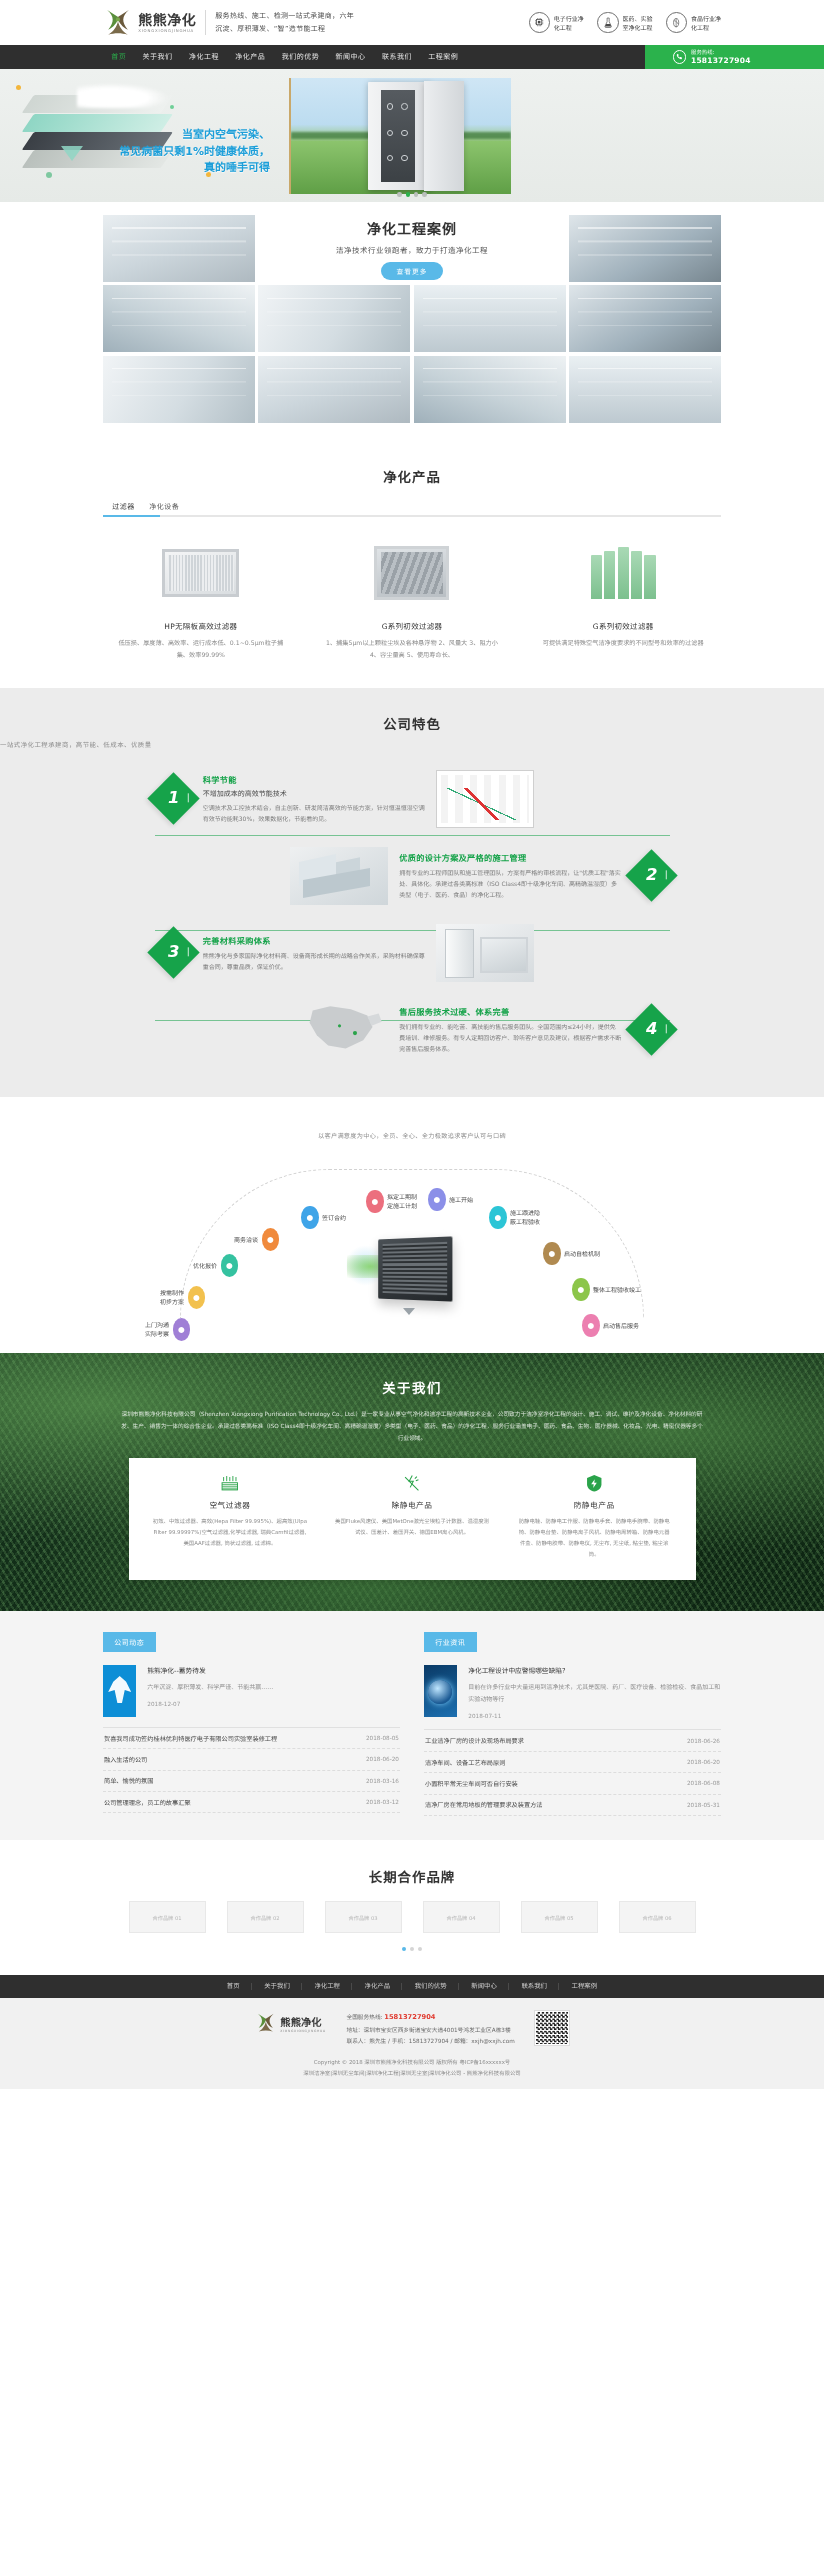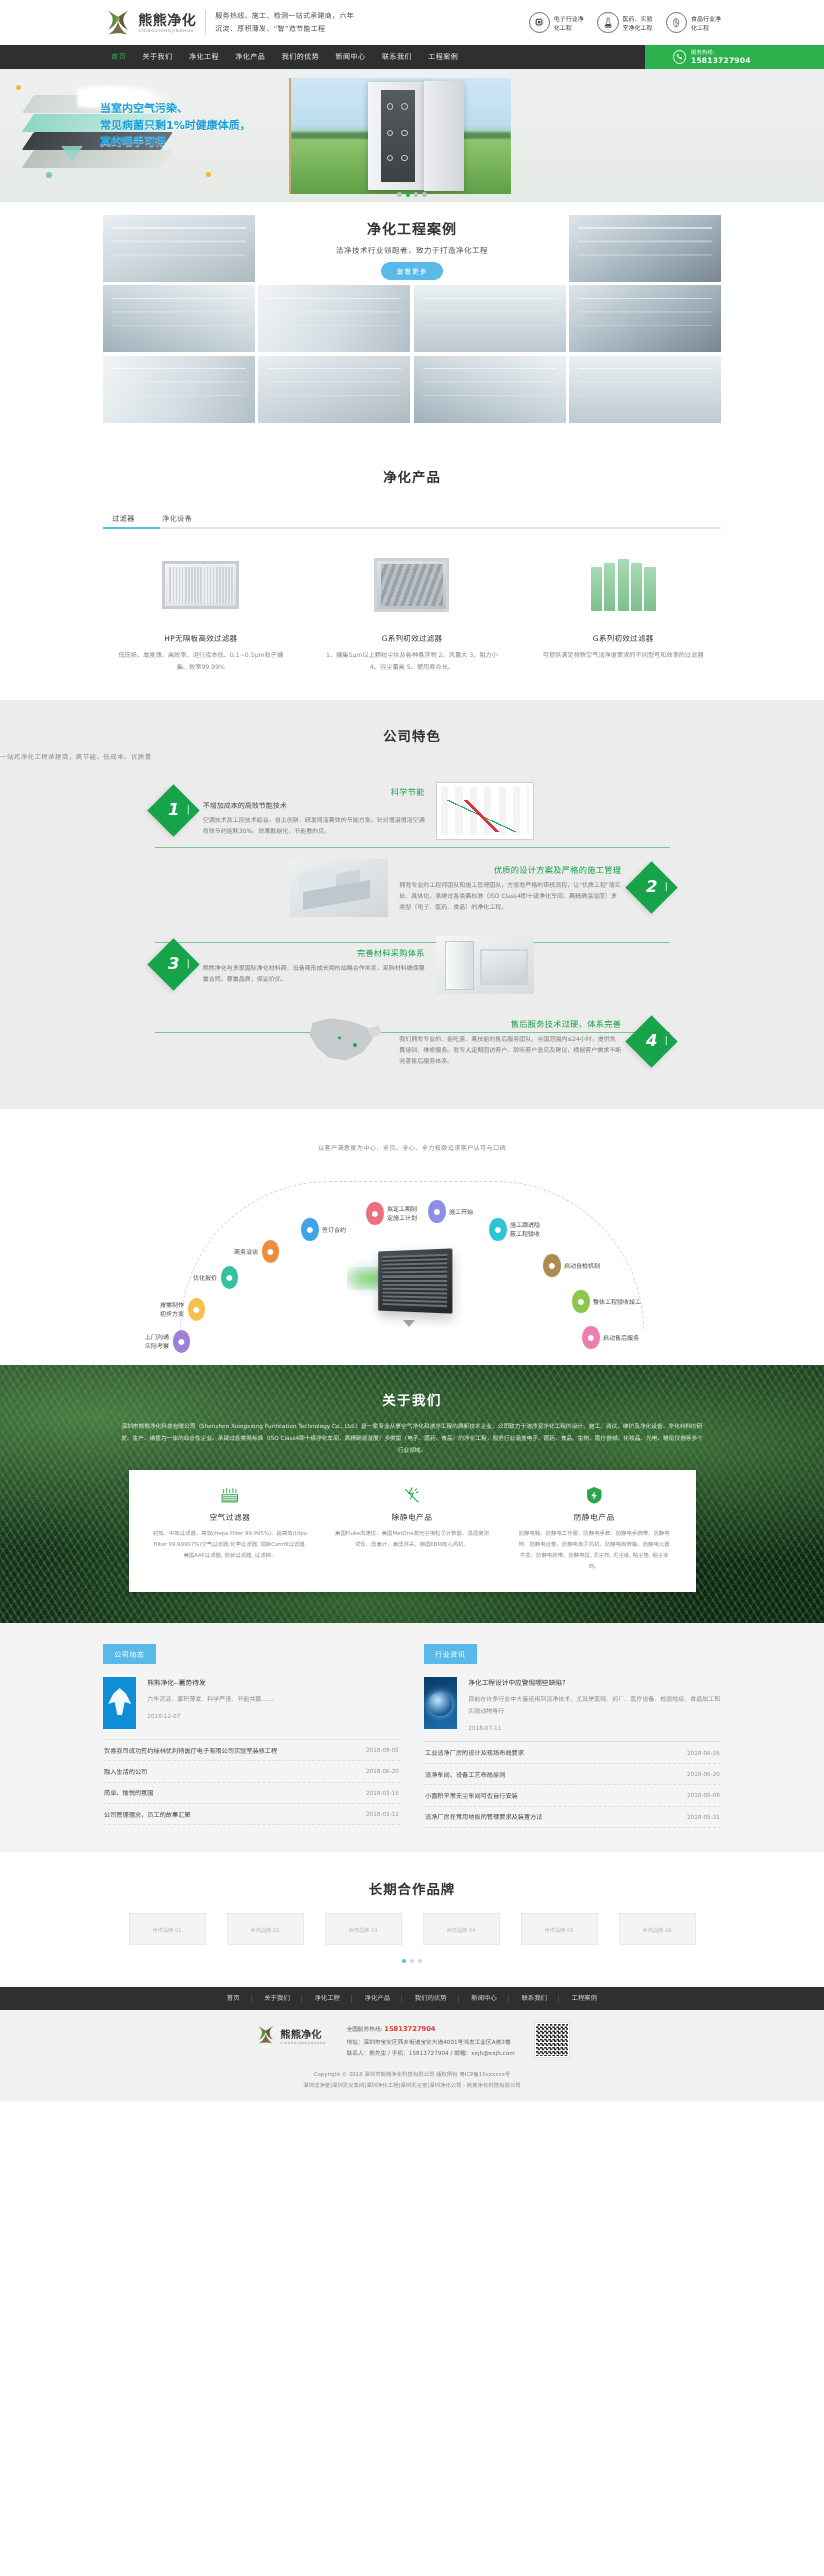--- a/index.html
+++ b/index.html
@@ -45,21 +45,21 @@
   .ban-arrow{position:absolute;left:61px;top:77px;width:0;height:0;border-left:11.3px solid transparent;border-right:11.3px solid transparent;border-top:15.5px solid #8fd6c4;opacity:.85;}
   .dot-deco{position:absolute;border-radius:50%;}
   .banner-photo{position:absolute;left:289px;top:9.3px;width:222px;height:116px;background:linear-gradient(180deg,#cfe6f5 0%,#bcdcf0 40%,#8fc46e 56%,#79b75c 100%);border-left:2.6px solid #c9a86a;overflow:hidden;}
   .photo-grass{position:absolute;left:0;right:0;bottom:0;height:46%;background:linear-gradient(180deg,#8cc46d,#5f9f46);}
   .photo-trees{position:absolute;left:0;right:0;top:46%;height:7.2px;background:#3f7a3a;opacity:.75;filter:blur(1px);}
   .shower-door{position:absolute;left:77px;top:4.1px;width:62px;height:108px;background:linear-gradient(90deg,#f3f4f5,#dcdfe2);border-radius:1px;box-shadow:0 1.5px 6.2px rgba(0,0,0,.25);}
   .shower-inner{position:absolute;left:13.4px;top:7.2px;width:34px;height:92px;background:linear-gradient(180deg,#565b60,#3c4145);}
   .noz{position:absolute;width:6.7px;height:6.7px;border:0.8px solid #cfd3d6;border-radius:50%;}
   .shower-door2{position:absolute;left:133px;top:3.1px;width:40px;height:110px;background:linear-gradient(90deg,#eceef0,#d2d6d9);box-shadow:0 1.5px 6.2px rgba(0,0,0,.2);}
   .cloudy{position:absolute;left:77px;top:14.4px;width:93px;height:25px;background:radial-gradient(ellipse at 35% 60%,#fff 0%,#fff 45%,rgba(255,255,255,0) 70%);filter:blur(1.5px);}
-  .banner-copy{position:absolute;left:100px;top:32px;color:#1d9fd9;font-size:11px;font-weight:bold;line-height:1.5;text-align:left;width:170px;text-shadow:0 0.5px 1px rgba(255,255,255,.7);}
+  .banner-copy{position:absolute;left:100px;top:58px;color:#1d9fd9;font-size:11px;font-weight:bold;line-height:1.5;text-align:right;width:170px;text-shadow:0 0.5px 1px rgba(255,255,255,.7);}
   .ban-dots{position:absolute;bottom:5.2px;left:0;right:0;display:flex;justify-content:center;gap:3.6px;}
   .ban-dots i{width:4.6px;height:4.6px;border-radius:50%;background:#b9bfbb;display:block;}
   .ban-dots i.on{background:#2bb24c;}
 
   
   .cases{padding:13.4px 0 20.6px;background:#fff;}
   .case-grid{width:618px;margin:0 auto;display:grid;grid-template-columns:repeat(4,1fr);grid-template-rows:67px 67px 67px;gap:3.1px;}
   .ph{position:relative;overflow:hidden;background:#cfd4d8;}
   .case-center{grid-column:2 / 4;grid-row:1;background:#fff;display:flex;flex-direction:column;align-items:center;justify-content:center;text-align:center;}
   .case-title{font-size:14px;color:#333;font-weight:bold;letter-spacing:1px;}
@@ -70,21 +70,21 @@
   .tex-a{background:linear-gradient(160deg,#e9eef1 0%,#ccd6dc 50%,#aeb9c0 100%);}
   .tex-b{background:linear-gradient(150deg,#dfe6ea 0%,#9fb0bb 60%,#77868f 100%);}
   .tex-c{background:linear-gradient(200deg,#eef2f4 0%,#c6d2d8 55%,#9fb0ba 100%);}
   .tex-d{background:linear-gradient(120deg,#f1f4f6 0%,#d4dde2 55%,#b2bfc6 100%);}
   .tex-e{background:linear-gradient(180deg,#eaf0f3 0%,#bdc9d0 100%);}
   .ph:after{content:"";position:absolute;left:6%;right:6%;top:18%;height:1.5px;background:rgba(255,255,255,.55);box-shadow:0 13.4px 0 rgba(255,255,255,.35),0 27px 0 rgba(255,255,255,.22);}
 
   
   .products{padding:23px 0 27px;background:#fff;}
   .sec-title{text-align:center;font-size:13.4px;color:#333;font-weight:bold;letter-spacing:1px;}
-  .tabs{width:618px;margin:24px auto 0;display:flex;gap:15px;padding-left:3.1px;align-items:center;}
+  .tabs{width:618px;margin:12px auto 0;display:flex;gap:2px;padding-left:3.1px;align-items:center;}
   .tab{font-size:7px;color:#555;padding:2.6px 6.2px;cursor:pointer;letter-spacing:0.5px;}
   .tab.on{color:#333;}
   .tab-rule{width:618px;margin:2.1px auto 0;height:1.5px;background:#e6e6e6;position:relative;}
   .tab-rule i{position:absolute;left:0;top:0;width:57px;height:1.5px;background:#59b9e8;display:block;}
   .prod-grid{width:618px;margin:17.5px auto 0;display:grid;grid-template-columns:repeat(3,1fr);gap:15.5px;}
   .prod{text-align:center;}
   .prod-img{height:77px;display:flex;align-items:center;justify-content:center;}
   .pf-hepa{width:77px;height:48px;background:linear-gradient(160deg,#f4f5f6,#d9dde0);border:3.1px solid #c8ccd0;position:relative;}
   .pf-hepa:before{content:"";position:absolute;inset:2.6px;background:repeating-linear-gradient(90deg,#eceef0 0 1.5px,#cfd4d8 1.5px 3.1px);}
   .pf-g{width:75px;height:54px;background:linear-gradient(170deg,#dfe3e6,#b9bfc4);border:3.6px solid #cfd3d6;position:relative;}
@@ -97,21 +97,21 @@
   
   .features{background:#ececec;padding:25px 0 29px;}
   .feat-sub{font-size:6.4px;color:#8d8d8d;margin-top:7.2px;letter-spacing:0.5px;}
   .feat-wrap{width:515px;margin:11.3px auto 0;position:relative;}
   .feat-row{display:flex;align-items:center;gap:11.3px;min-height:77px;position:relative;padding:8.2px 0;}
   .feat-row.rev{flex-direction:row-reverse;}
   .diamond{width:37px;height:37px;background:#16a34a;transform:rotate(45deg);flex:0 0 37px;display:flex;align-items:center;justify-content:center;box-shadow:0 2.1px 5.2px rgba(0,0,0,.12);position:relative;}
   .diamond b{transform:rotate(-45deg);color:#fff;font-size:16.5px;font-style:italic;font-weight:bold;line-height:1;}
   .diamond:after{content:"";position:absolute;right:4.6px;top:6.7px;width:8.8px;height:1px;background:rgba(255,255,255,.8);transform:rotate(45deg);}
   .feat-txt{flex:1;max-width:222px;}
-  .feat-h{color:#16a34a;font-size:8.2px;font-weight:normal;letter-spacing:0.3px;text-align:right;}
+  .feat-h{color:#16a34a;font-size:8.2px;font-weight:bold;letter-spacing:0.3px;}
   .feat-h2{color:#4a4a4a;font-size:7px;margin-top:3.1px;}
   .feat-p{color:#7d7d7d;font-size:6px;line-height:1.85;margin-top:4.1px;}
   .feat-pic{width:98px;height:58px;flex:0 0 98px;}
   .pic-chart{background:#fff;border:0.5px solid #cfcfcf;position:relative;overflow:hidden;}
   .pic-chart:before{content:"";position:absolute;left:4.1px;right:4.1px;top:4.1px;bottom:4.1px;background:
      repeating-linear-gradient(90deg,#f3f3f3 0 7.2px,#fff 7.2px 14.4px);}
   .pic-chart:after{content:"";position:absolute;left:6.2px;bottom:7.2px;width:77px;height:32px;
      background:linear-gradient(45deg,transparent 48%,#d33 48% 52%,transparent 52%),
                 linear-gradient(25deg,transparent 49%,#3a7 49% 51%,transparent 51%);}
   .pic-3d{background:linear-gradient(150deg,#eef0f1,#cfd6da);position:relative;}

